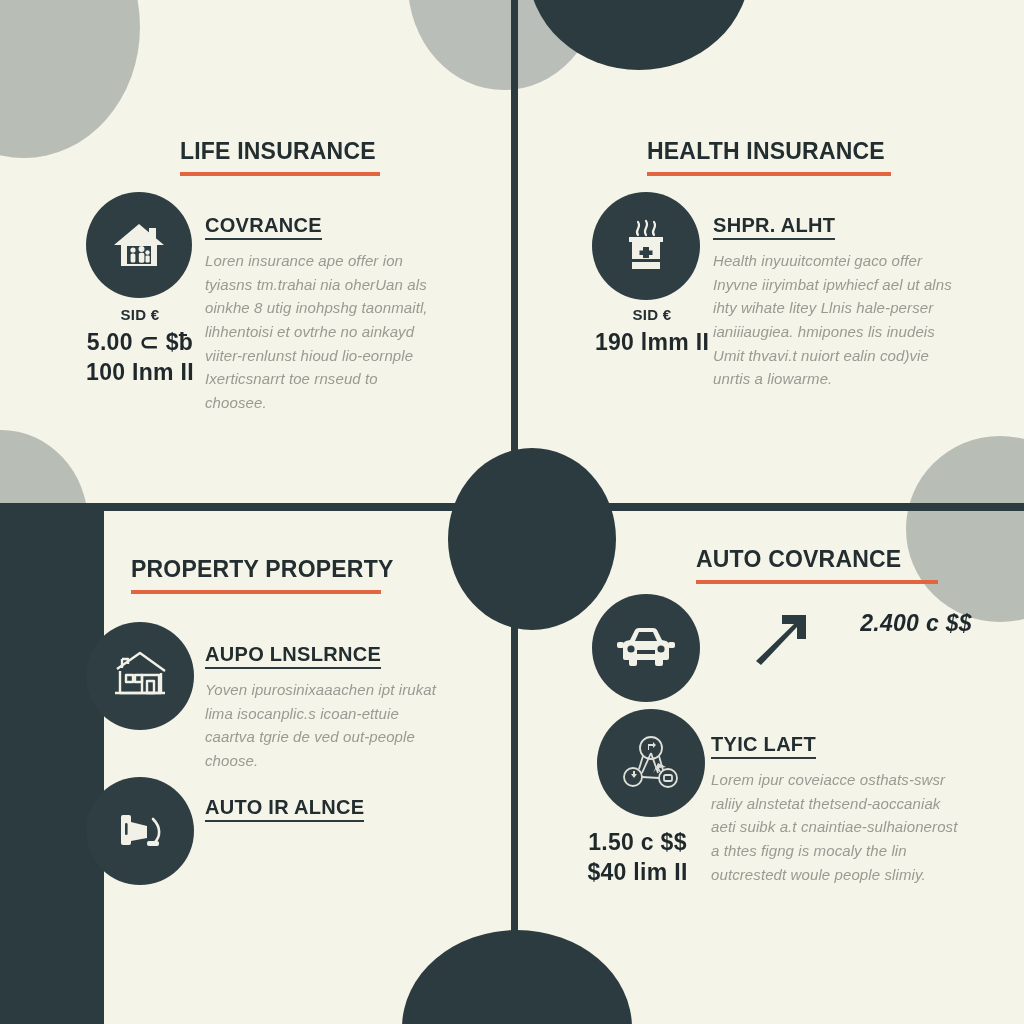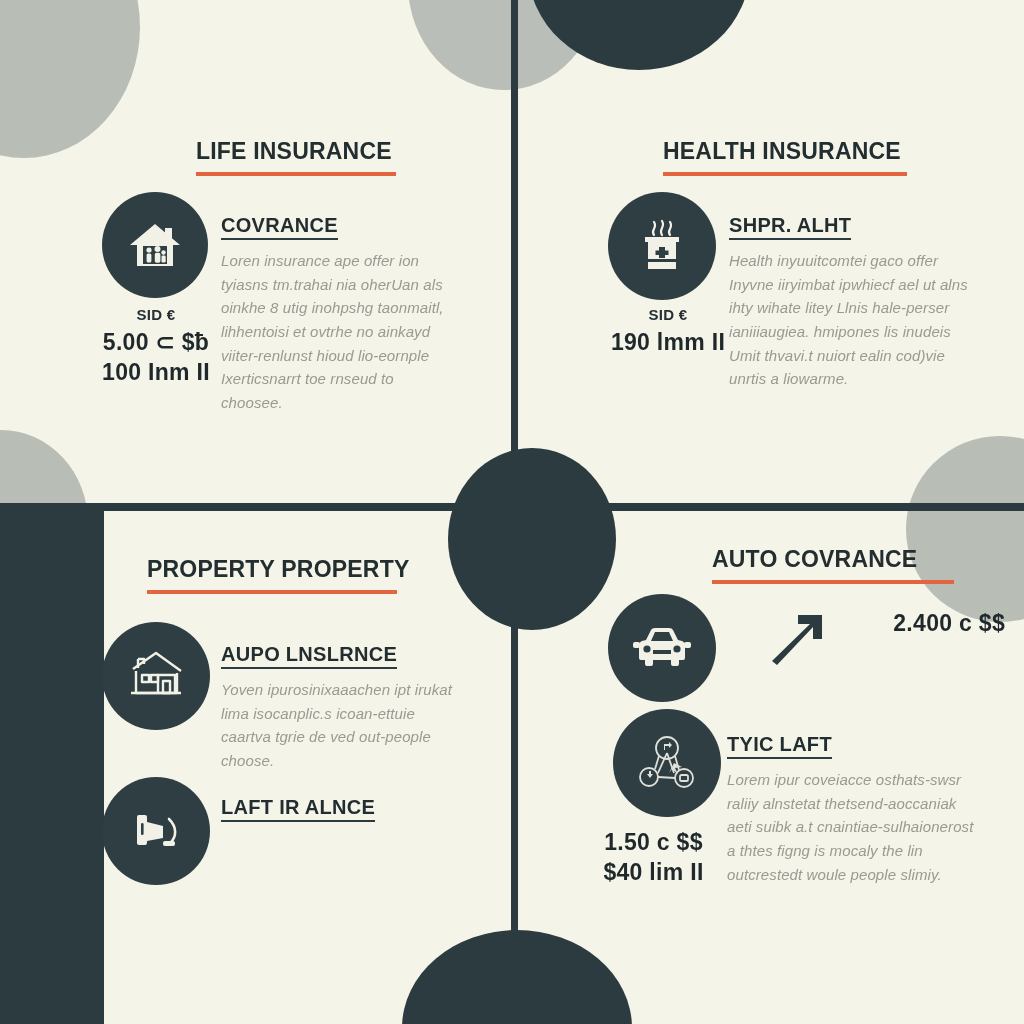--- a/index.html
+++ b/index.html
@@ -57,21 +57,20 @@
   }
 
   
   .grid {
     position: absolute;
     inset: 0;
     display: grid;
     grid-template-columns: 511px 513px;
     grid-template-rows: 503px 521px;
     z-index: 3;
-    padding-left: 16px;
   }
   .quad { position: relative; padding: 0; }
 
   .section-title {
     font-size: 23px;
     font-weight: bold;
     letter-spacing: 0.2px;
     color: #232e31;
     white-space: nowrap;
   }
@@ -260,21 +259,21 @@
       <svg width="58" height="52" viewBox="0 0 58 52">
         <rect x="10" y="10" width="10" height="30" rx="2" fill="#f2f1e7"></rect>
         <rect x="14" y="18" width="2.6" height="12" rx="1.3" fill="#2f3e42"></rect>
         <path d="M20 17 L36 21 L36 33 L20 36 Z" fill="#f2f1e7"></path>
         <path d="M42 14 C50 22, 50 32, 43 38" stroke="#f2f1e7" stroke-width="2.6" fill="none" stroke-linecap="round"></path>
         <rect x="36" y="36" width="12" height="5" rx="2" fill="#f2f1e7"></rect>
       </svg>
     </div>
 
     <div class="text-block" style="left:205px; top:293px; width:232px;">
-      <div class="sub-title">LAFT IR ALNCE</div>
+      <div class="sub-title">AUTO IR ALNCE</div>
     </div>
   </div>
 
   <div class="quad q-auto">
 
     <div class="title-wrap">
       <div class="section-title">AUTO COVRANCE</div>
       <div class="title-rule"></div>
     </div>
 
@@ -291,21 +290,21 @@
         <rect x="55" y="20" width="7" height="6" rx="2" fill="#f2f1e7"></rect>
       </svg>
     </div>
 
     <div class="icon-badge" style="left:230px; top:100px; width:80px; height:70px; background:none; border-radius:0;">
       <svg width="66" height="62" viewBox="0 0 66 62">
         <path d="M8 54 L46 17 L34 17 L34 8 L58 8 L58 32 L49 32 L49 20 L13 58 Z" fill="#2c3b3f" transform="rotate(0 33 31)"></path>
       </svg>
     </div>
 
-    <div class="stats" style="left:308px; top:105px; width:170px; text-align:right;">
+    <div class="stats" style="left:320px; top:105px; width:170px; text-align:center;font-style:italic;">
       <div class="stat-big">2.400 c $$</div>
     </div>
 
     <div class="icon-badge" style="left:86px; top:206px; width:108px; height:108px;">
       <svg width="62" height="60" viewBox="0 0 62 60">
         <g stroke="#dfe0d8" stroke-width="1.8" fill="none">
           <circle cx="31" cy="15" r="11"></circle>
           <circle cx="13" cy="44" r="9"></circle>
           <circle cx="48" cy="45" r="9"></circle>
           <path d="M23 23 L19 36"></path>

